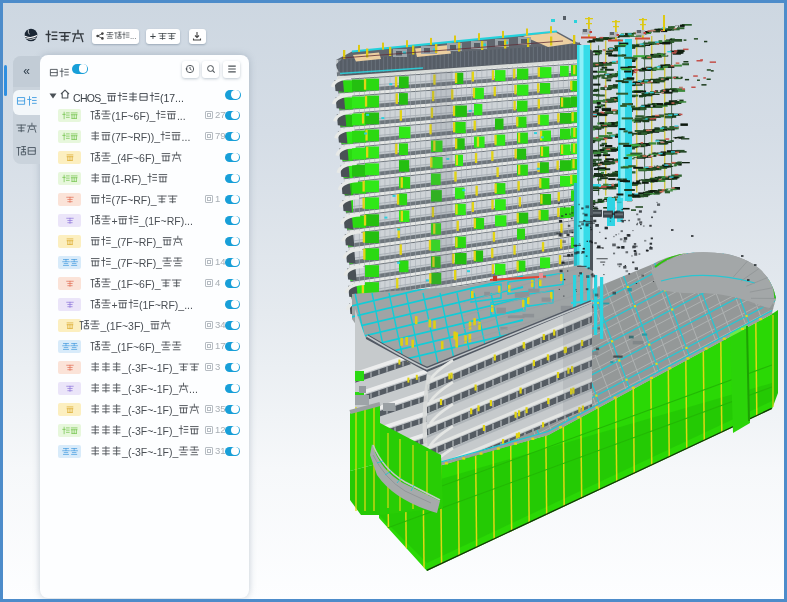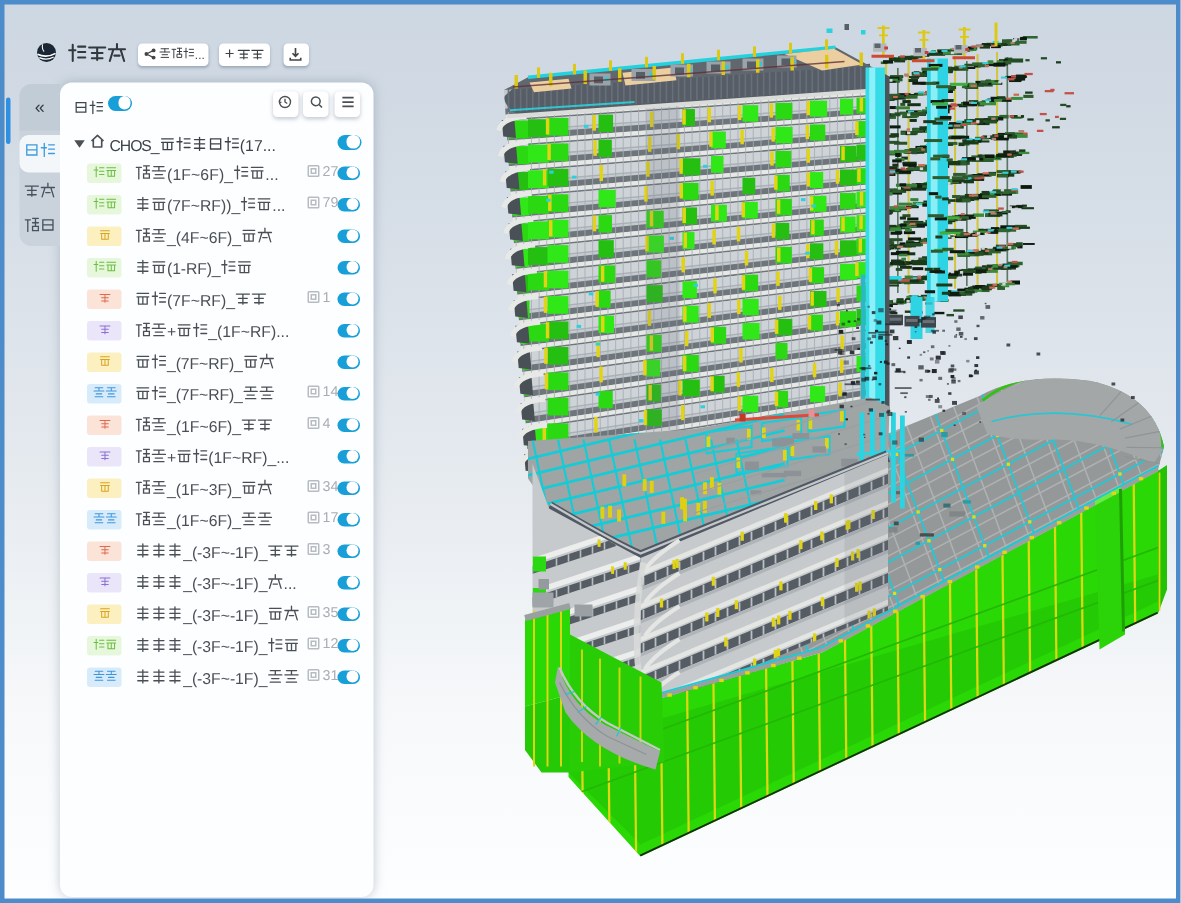--- a/index.html
+++ b/index.html
@@ -2673,21 +2673,21 @@
       <path transform="translate(27.9,1.1) scale(0.966)" d="M1,1.5H9 M1,4H9 M2,4V9 M8,4V9 M2,9H8 M5,4V9" stroke="#4a4f55" stroke-width="0.92" fill="none" stroke-linecap="round"></path>
       <path transform="translate(38.6,1.1) scale(0.966)" d="M2.5,0.5V9.5 M0.5,3.5H4 M5.5,1.5H9.5 M5.5,4.5H9.5 M5.5,7.5H9.5" stroke="#4a4f55" stroke-width="0.92" fill="none" stroke-linecap="round"></path>
       <text x="48.9" y="10.7" font-size="10.5" fill="#4a4f55" font-family="Liberation Sans, sans-serif" textLength="54.0">(1F~RF)_...</text>
     </svg></div>
 <div style="position:absolute;left:221.5px;top:296.5px;width:15.5px;height:9.5px;background:#189fd8;border-radius:4.8px">
     <div style="position:absolute;right:0.8px;top:0.8px;width:7.9px;height:7.9px;background:#fff;border-radius:50%"></div>
   </div>
 <div style="position:absolute;left:55px;top:316.0px;width:23px;height:13px;background:#fcefc0;border-radius:2px;text-align:center;line-height:11px"><svg width="8" height="10" viewBox="0 0 8 10" style="display:inline-block;vertical-align:middle;overflow:visible">
       <path transform="translate(0.3,0.8) scale(0.736)" d="M1,1.5H9 M1,4H9 M2,4V9 M8,4V9 M2,9H8 M5,4V9" stroke="#d9a520" stroke-width="0.92" fill="none" stroke-linecap="round"></path>
     </svg></div>
-<div style="position:absolute;left:87px;top:316.0px;height:13px;line-height:12px;white-space:nowrap"><svg width="92" height="13" viewBox="0 0 92 13" style="display:inline-block;vertical-align:middle;overflow:visible">
+<div style="position:absolute;left:76px;top:316.0px;height:13px;line-height:12px;white-space:nowrap"><svg width="92" height="13" viewBox="0 0 92 13" style="display:inline-block;vertical-align:middle;overflow:visible">
       <path transform="translate(0.4,1.1) scale(0.966)" d="M0.5,1.5H4 M2.2,1.5V9.5 M5.5,0.5H9.5 M5.5,3.5H9.5 M7.5,0.5V6 M5.5,6H9.5V9H5.5Z" stroke="#4a4f55" stroke-width="0.92" fill="none" stroke-linecap="round"></path>
       <path transform="translate(11.1,1.1) scale(0.966)" d="M1.5,1H8.5 M5,1V4 M0.5,4H9.5 M2.5,6.5H7.5 M1.5,9H8.5" stroke="#4a4f55" stroke-width="0.92" fill="none" stroke-linecap="round"></path>
       <text x="21.4" y="10.7" font-size="10.5" fill="#4a4f55" font-family="Liberation Sans, sans-serif" textLength="49.3">_(1F~3F)_</text>
       <path transform="translate(71.1,1.1) scale(0.966)" d="M1,1.5H9 M1,4H9 M2,4V9 M8,4V9 M2,9H8 M5,4V9" stroke="#4a4f55" stroke-width="0.92" fill="none" stroke-linecap="round"></path>
       <path transform="translate(81.8,1.1) scale(0.966)" d="M5,0V3 M0.5,3H9.5 M3,3 1,9.5 M7,3 9,9.5 M3.5,6.5H6.5" stroke="#4a4f55" stroke-width="0.92" fill="none" stroke-linecap="round"></path>
     </svg></div>
 <div style="position:absolute;left:202.0px;top:316.0px;color:#b6bcc2;font-size:9.5px;font-family:Liberation Sans,sans-serif"><span style="display:inline-block;width:8px;height:8px;border:1px solid #b6bcc2;border-radius:1px;position:relative;top:1px;margin-right:2px"><span style="position:absolute;left:1px;top:1px;width:4px;height:4px;border:1px solid #b6bcc2"></span></span><span style="color:#a8aeb4">34</span></div>
 <div style="position:absolute;left:221.5px;top:317.5px;width:15.5px;height:9.5px;background:#189fd8;border-radius:4.8px">
     <div style="position:absolute;right:0.8px;top:0.8px;width:7.9px;height:7.9px;background:#fff;border-radius:50%"></div>
   </div>

